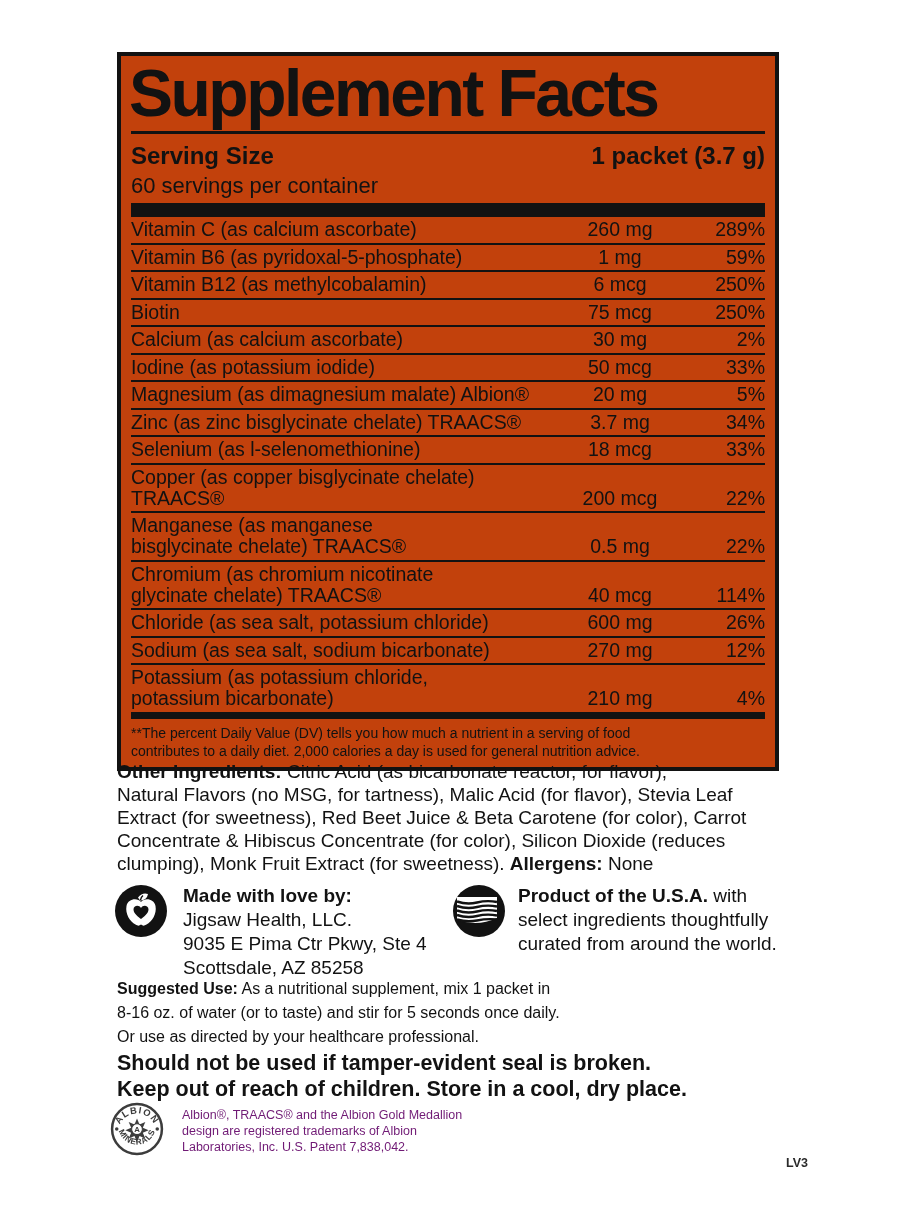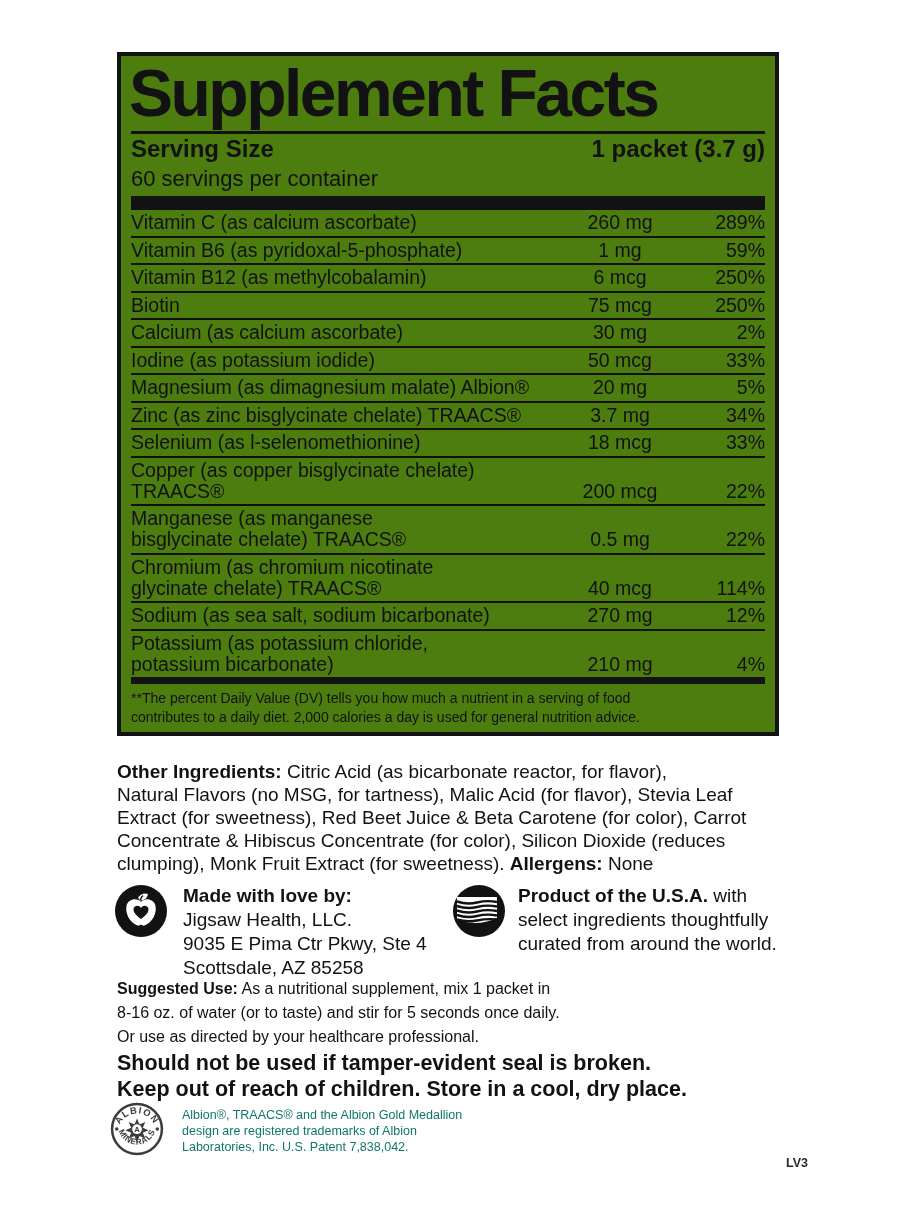--- a/index.html
+++ b/index.html
@@ -3,29 +3,29 @@
 <meta charset="utf-8">
 <style>
   html,body{margin:0;padding:0;}
   body{
     width:900px;height:1220px;position:relative;background:#ffffff;
     font-family:"Liberation Sans", sans-serif;color:#121212;
     -webkit-font-smoothing:antialiased;
   }
   .facts-box{
     position:absolute;left:117px;top:52px;width:662px;box-sizing:border-box;
-    border:4px solid #121212;padding:0 10px;background:#4d7c0f;
+    border:4px solid #121212;padding:0 10px;background:#c2410c;
   }
   .sf-title{
     font-weight:bold;font-size:66px;line-height:1.0;letter-spacing:-2.5px;
     margin:4px 0 5px -2px;white-space:nowrap;
   }
   .sf-rule{border-bottom:3px solid #121212;}
   .serving-row{display:flex;justify-content:space-between;align-items:baseline;
-    font-weight:bold;font-size:24px;line-height:30px;padding-top:0;}
+    font-weight:bold;font-size:24px;line-height:30px;padding-top:7px;}
   .servings-per{font-size:22px;line-height:26px;padding:2px 0 4px;}
   .bar-thick{height:14px;background:#121212;}
   .bar-med{height:7px;background:#121212;}
   .nutrient-row{display:flex;align-items:flex-end;border-bottom:2px solid #121212;
     padding:2px 0 2.5px;}
   .rows-container .nutrient-row:last-child{border-bottom:none;}
   .n-name{flex:1;font-size:19.5px;line-height:21px;white-space:pre-line;padding-right:6px;}
   .n-amount{width:106px;text-align:center;font-size:19.5px;line-height:21px;}
   .n-dv{width:92px;text-align:right;font-size:19.5px;line-height:21px;}
   .footnote{font-size:14px;line-height:18.5px;padding:5px 0 6px;white-space:pre-line;}
@@ -34,21 +34,21 @@
   b{font-weight:bold;}
   .oi{left:117px;top:760px;width:684px;font-size:19px;line-height:23px;}
   .made-by{left:114px;top:884px;display:flex;align-items:flex-start;}
   .made-by-text{margin-left:15px;font-size:19px;line-height:24px;}
   .heading{font-weight:bold;}
   .product-usa{left:452px;top:884px;display:flex;align-items:flex-start;}
   .pu-text{margin-left:12px;width:264px;font-size:19px;line-height:24px;}
   .suggested{left:117px;top:977px;width:640px;font-size:16px;line-height:24px;}
   .warning{left:117px;top:1050px;width:700px;font-size:21.5px;line-height:26px;font-weight:bold;}
   .albion-row{left:110px;top:1102px;display:flex;align-items:flex-start;}
-  .albion-note{margin-left:18px;font-size:12.5px;line-height:16px;padding-top:5px;color:#0f766e;}
+  .albion-note{margin-left:18px;font-size:12.5px;line-height:16px;padding-top:5px;color:#701a75;}
   .lv3{left:751px;top:1156px;font-size:12.5px;font-weight:bold;color:#2a2a2a;margin-left:35px;}
   svg{display:block;}
 </style>
 </head>
 <body>
 
 <div class="facts-box">
   <div class="sf-title">Supplement Facts</div>
   <div class="sf-rule"></div>
   <div class="serving-row">
@@ -113,20 +113,25 @@
         <span class="n-name">Manganese (as manganese
 bisglycinate chelate) TRAACS®</span>
         <span class="n-amount">0.5 mg</span>
         <span class="n-dv">22%</span>
       </div>
     <div class="nutrient-row">
         <span class="n-name">Chromium (as chromium nicotinate
 glycinate chelate) TRAACS®</span>
         <span class="n-amount">40 mcg</span>
         <span class="n-dv">114%</span>
+      </div>
+    <div class="nutrient-row">
+        <span class="n-name">Chloride (as sea salt, potassium chloride)</span>
+        <span class="n-amount">600 mg</span>
+        <span class="n-dv">26%</span>
       </div>
     <div class="nutrient-row">
         <span class="n-name">Sodium (as sea salt, sodium bicarbonate)</span>
         <span class="n-amount">270 mg</span>
         <span class="n-dv">12%</span>
       </div>
     <div class="nutrient-row">
         <span class="n-name">Potassium (as potassium chloride,
 potassium bicarbonate)</span>
         <span class="n-amount">210 mg</span>

